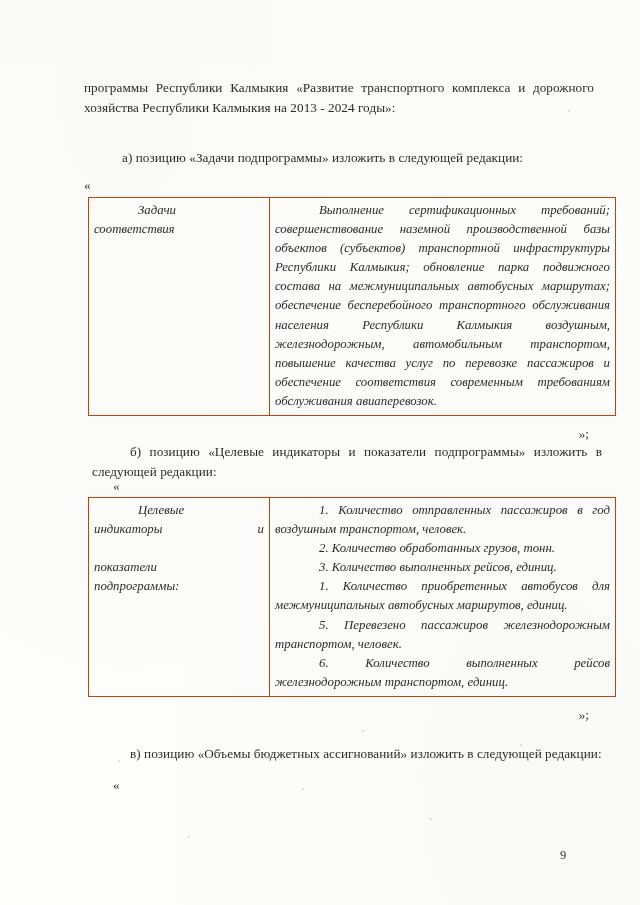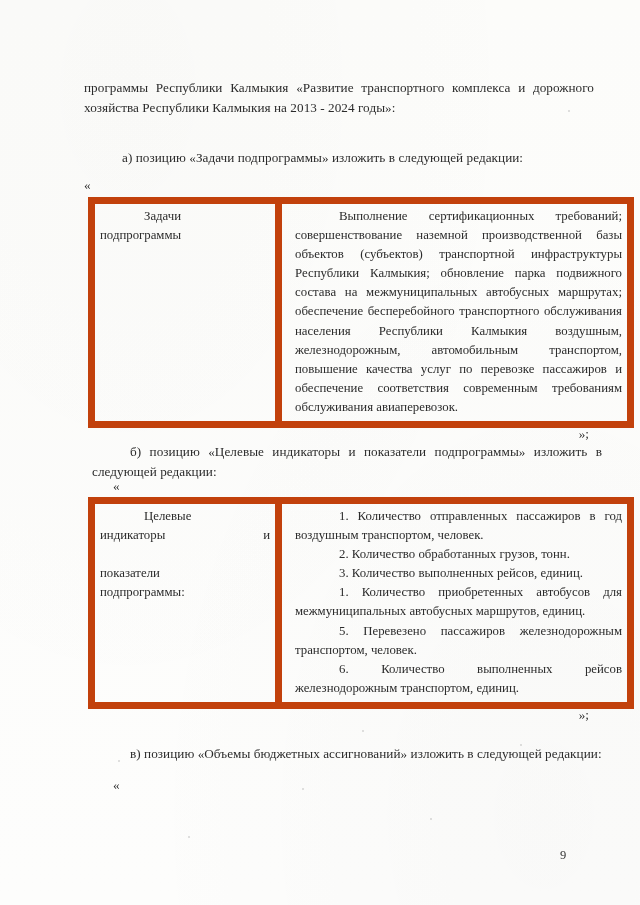--- a/index.html
+++ b/index.html
@@ -50,38 +50,39 @@
   .quote-close-b { position: absolute; left: 84px; top: 707px; width: 505px; text-align: right; font-size: 13.2px; }
   .sec-c     { position: absolute; left: 92px; top: 744px; width: 510px; }
   .quote-open-c { position: absolute; left: 113px; top: 778px; font-size: 13.2px; line-height: 14px; }
 
   table.doc-table {
     border-collapse: collapse;
     width: 505px;
     table-layout: fixed;
   }
   table.doc-table td {
-    border: 7px solid #c2410c;
+    border: 1px solid #c2410c;
     vertical-align: top;
     padding: 3px 5px 4px 5px;
     font-size: 12.8px;
     line-height: 19.1px;
     text-align: justify;
     text-justify: inter-word;
+    font-style: italic;
   }
   td.col-left  { width: 170px; }
   td.col-right { width: 335px; }
 
   td.col-left p, td.col-right p {
     margin: 0;
     text-align: justify;
     text-justify: inter-word;
   }
   td.col-left p.lead  { text-indent: 44px; }
-  td.col-right p.lead { text-indent: 44px; margin-left: 8px; }
+  td.col-right p.lead { text-indent: 44px; }
   
   .justify-hard { display: block; text-align: justify; }
   .justify-hard:after {
     content: "";
     display: inline-block;
     width: 100%;
   }
 
   .page-number {
     position: absolute;
@@ -114,21 +115,21 @@
     </div>
 
     <div class="quote-open-a">«</div>
 
     <div class="table1">
       <table class="doc-table">
         <tbody>
             <tr>
           <td class="col-left">
             <p class="lead">Задачи</p>
-            <p>подпрограммы</p>
+            <p>соответствия</p>
           </td>
           <td class="col-right">
             <p class="lead">Выполнение сертификационных требований; совершенствование наземной производственной базы объектов (субъектов) транспортной инфраструктуры Республики Калмыкия; обновление парка подвижного состава на межмуниципальных автобусных маршрутах; обеспечение бесперебойного транспортного обслуживания населения Республики Калмыкия воздушным, железнодорожным, автомобильным транспортом, повышение качества услуг по перевозке пассажиров и обеспечение соответствия современным требованиям обслуживания авиаперевозок.</p>
           </td>
         </tr>
       </tbody>
         </table>
     </div>
 
     <div class="quote-close-a">»;</div>

